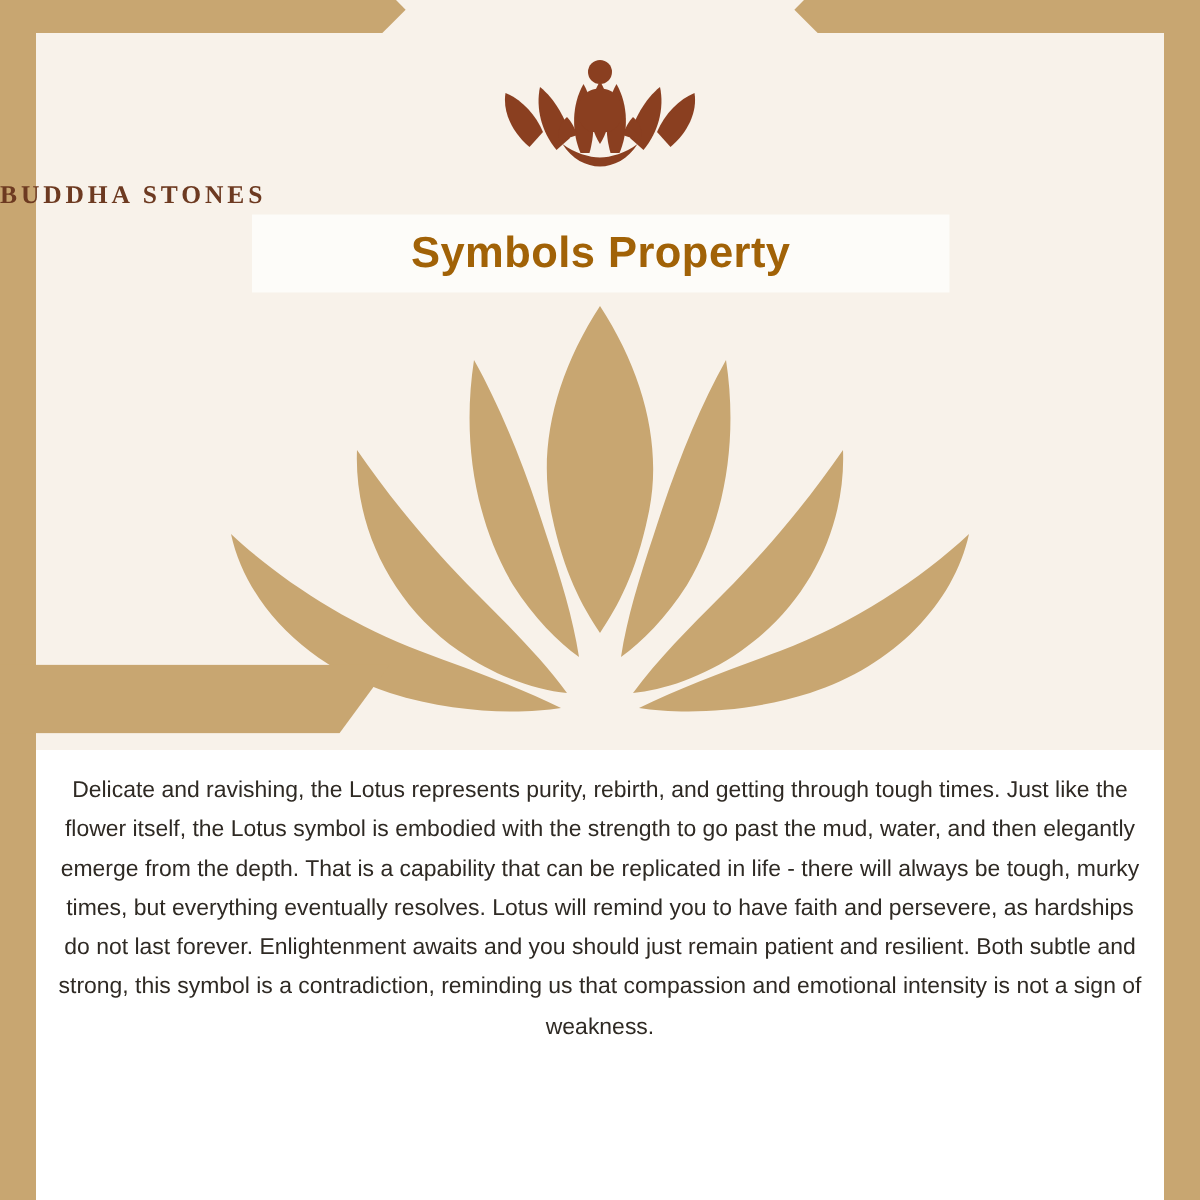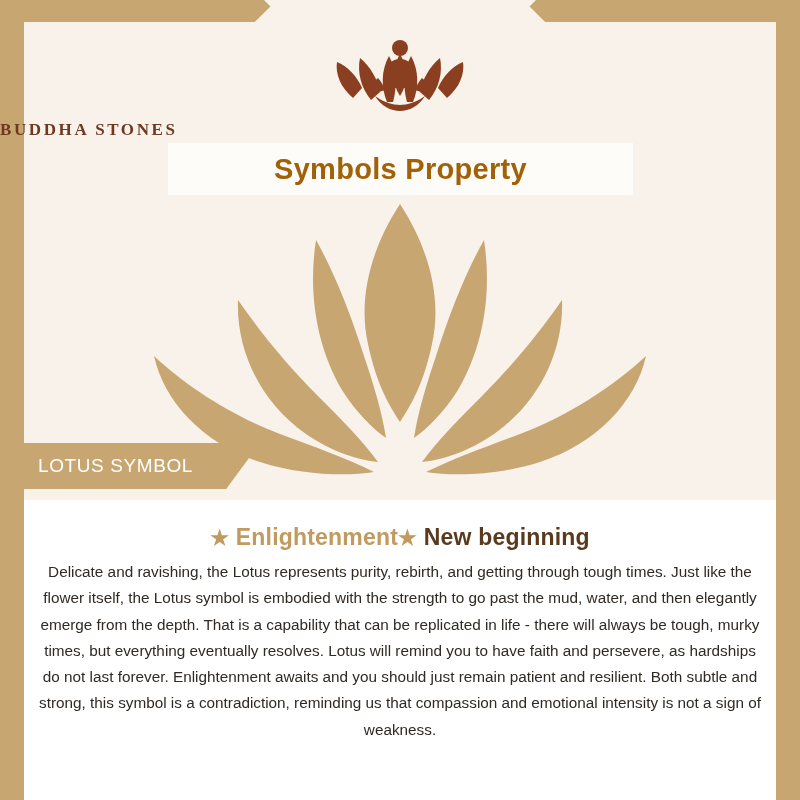--- a/index.html
+++ b/index.html
@@ -225,25 +225,19 @@
 
         <path d="M34 160 C44 206 84 248 140 266 C184 280 228 280 254 276 C226 262 192 250 160 238 C112 220 66 190 34 160 Z"></path>
 
         <path d="M526 160 C516 206 476 248 420 266 C376 280 332 280 306 276 C334 262 368 250 400 238 C448 220 494 190 526 160 Z"></path>
       </g>
     </svg>
   </div>
 
   <div class="label-ribbon">
     <div class="ribbon-shape"></div>
-    <div class="ribbon-text">LOTUS SYMBOL</div>
   </div>
 
   <div class="text-panel">
-    <div class="headline">
-      <span class="star">★</span>
-      <span>Enlightenment</span><span class="star">★</span>
-      <span class="h2">New beginning</span>
-    </div>
     <div class="body-copy">Delicate and ravishing, the Lotus represents purity, rebirth, and getting through tough times. Just like the flower itself, the Lotus symbol is embodied with the strength to go past the mud, water, and then elegantly emerge from the depth. That is a capability that can be replicated in life - there will always be tough, murky times, but everything eventually resolves. Lotus will remind you to have faith and persevere, as hardships do not last forever. Enlightenment awaits and you should just remain patient and resilient. Both subtle and strong, this symbol is a contradiction, reminding us that compassion and emotional intensity is not a sign of weakness.</div>
   </div>
 
 </div>
 
 </body></html>

